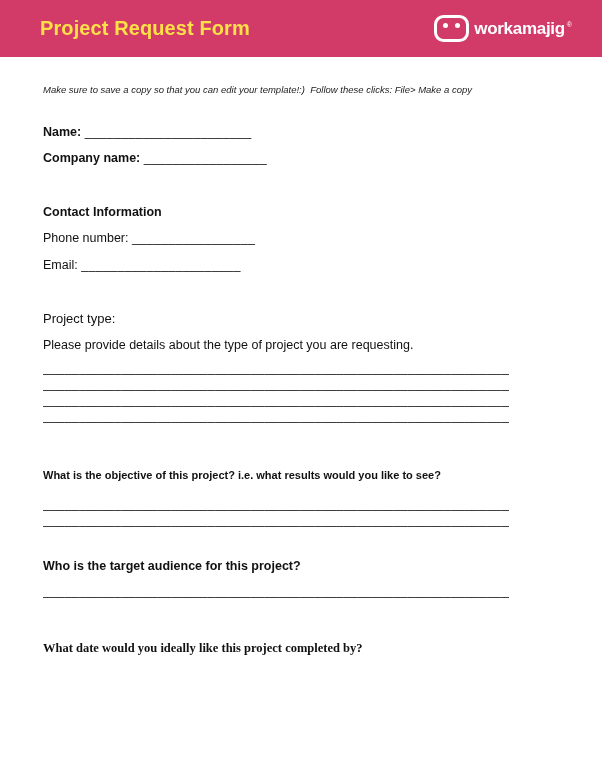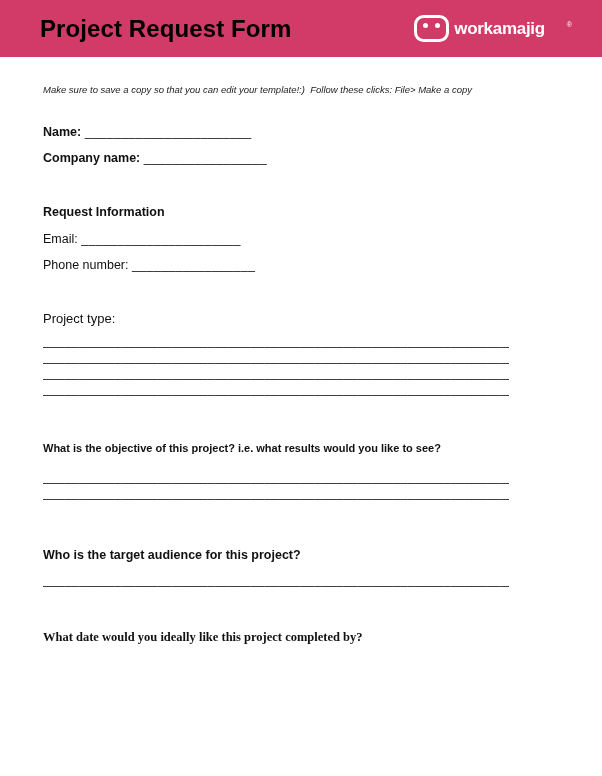--- a/index.html
+++ b/index.html
@@ -15,26 +15,26 @@
   }
   .header {
     height: 57px;
     background: #d23a68;
     display: flex;
     align-items: center;
     justify-content: space-between;
     padding: 0 30px 0 40px;
   }
   .page-title {
-    font-size: 24px;
+    font-size: 20px;
     font-weight: bold;
-    color: #000000;
+    color: #fde047;
     letter-spacing: 0.1px;
   }
-  .logo { display: flex; align-items: flex-start; gap: 22px; }
+  .logo { display: flex; align-items: flex-start; gap: 2px; }
   .logo-inner { display: flex; align-items: center; gap: 5px; }
   .brand {
     font-size: 17px;
     font-weight: bold;
     color: #ffffff;
     letter-spacing: -0.3px;
   }
   .reg {
     color: #ffffff;
     font-size: 7px;
@@ -56,21 +56,21 @@
   .company-row   { margin-top: 9px; }
   .contact-heading { margin-top: 37px; font-weight: bold; font-size: 12.5px; line-height: 17px; }
   .phone-row     { margin-top: 9px; }
   .email-row     { margin-top: 10px; }
   .pt-heading    { margin-top: 36px; font-weight: normal; font-size: 13px; line-height: 17px; }
   .pt-desc      { margin-top: 10px; font-size: 12.5px; line-height: 17px; }
   .lines         { margin-top: 6px; }
   .answer-line   { font-size: 12.5px; line-height: 16px; white-space: nowrap; overflow: hidden; width: 466px; letter-spacing: 0.2px; }
   .objective-q   { margin-top: 43px; font-weight: bold; font-size: 11px; line-height: 17px; }
   .objective-lines { margin-top: 12px; }
-  .audience-q    { margin-top: 46px; font-weight: bold; font-size: 12.5px; line-height: 17px; }
+  .audience-q    { margin-top: 30px; font-weight: bold; font-size: 12.5px; line-height: 17px; }
   .audience-lines { margin-top: 8px; }
   .date-q        { margin-top: 41px; font-weight: bold; font-size: 12.5px; line-height: 17px; font-family: Liberation Serif, serif; }
   .date-blank    { margin-top: 11px; font-size: 12.5px; line-height: 17px; letter-spacing: 1px; }
 </style>
 </head>
 <body>
 
 <div class="page">
 
   <div class="header">
@@ -97,33 +97,34 @@
     <div class="row name-row">
       <span class="b">Name:</span>
       <span class="blank">_______________________</span>
     </div>
 
     <div class="row company-row">
       <span class="b">Company name:</span>
       <span class="blank">_________________</span>
     </div>
 
-    <div class="contact-heading">Request Information</div>
+    <div class="contact-heading">Contact Information</div>
+
+    <div class="row phone-row">
+      <span>Phone number:</span>
+      <span class="blank">_________________</span>
+    </div>
 
     <div class="row email-row">
       <span>Email:</span>
       <span class="blank">______________________</span>
     </div>
 
-    <div class="row phone-row">
-      <span>Phone number:</span>
-      <span class="blank">_________________</span>
-    </div>
-
     <div class="pt-heading">Project type:</div>
+    <div class="pt-desc">Please provide details about the type of project you are requesting.</div>
 
     <div class="lines">
       <div class="answer-line">___________________________________________________________________</div>
       <div class="answer-line">___________________________________________________________________</div>
       <div class="answer-line">___________________________________________________________________</div>
       <div class="answer-line">___________________________________________________________________</div>
     </div>
 
     <div class="objective-q">What is the objective of this project? i.e. what results would you like to see?</div>
     <div class="objective-lines">

